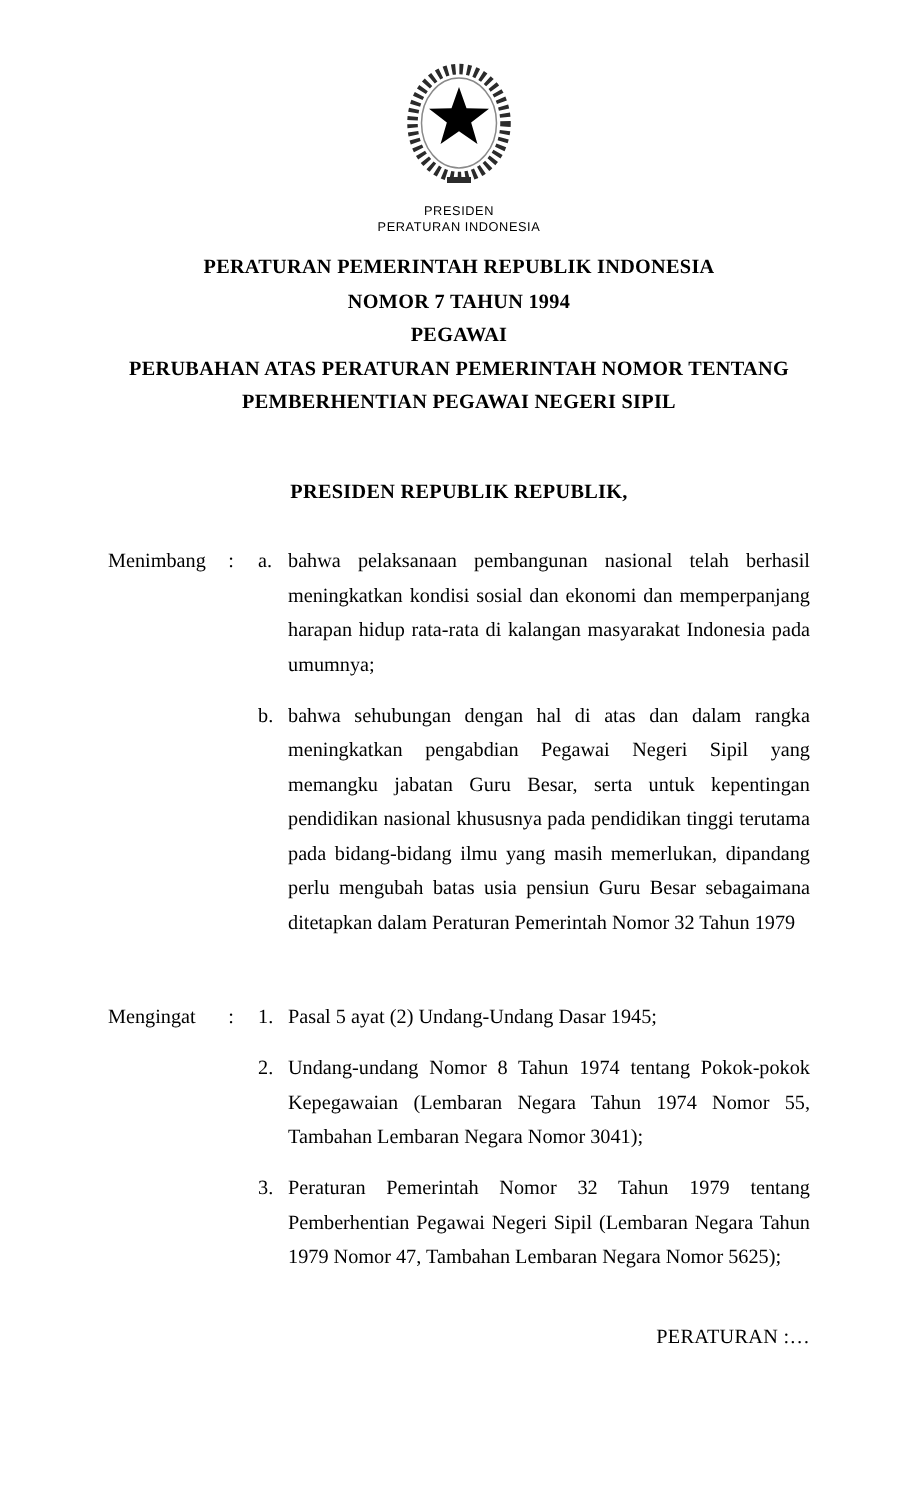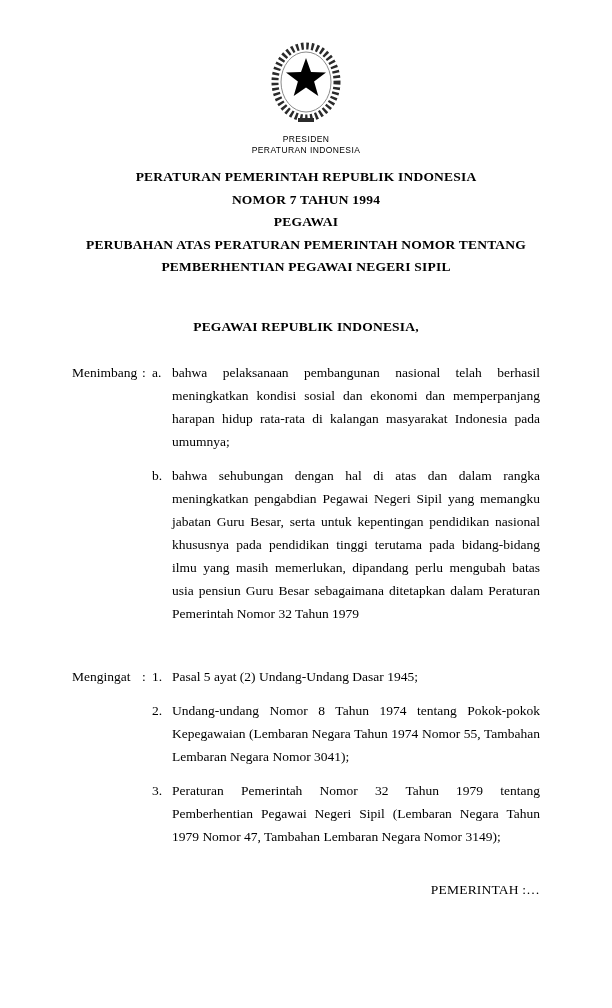--- a/index.html
+++ b/index.html
@@ -43,20 +43,21 @@
     font-weight: bold;
     font-size: 13.5px;
     letter-spacing: 0.2px;
   }
 
   
   .clause {
     display: flex;
     font-size: 13.5px;
     line-height: 23px;
+    gap: 10px;
   }
   .clause-menimbang { margin-top: 26px; }
   .clause-mengingat { margin-top: 40px; }
   .clause-label { width: 64px; flex: 0 0 64px; }
   .clause-sep   { width: 16px; flex: 0 0 16px; text-align: center; }
   .clause-items { flex: 1; }
   .clause-item  { display: flex; }
   .clause-item + .clause-item { margin-top: 11px; }
   .item-marker { width: 20px; flex: 0 0 20px; }
   .item-text   { flex: 1; text-align: justify; }
@@ -88,21 +89,21 @@
   </div>
 
   <div class="title-block">
     <div>PERATURAN PEMERINTAH REPUBLIK INDONESIA</div>
     <div>NOMOR 7 TAHUN 1994</div>
     <div>PEGAWAI</div>
     <div>PERUBAHAN ATAS PERATURAN PEMERINTAH NOMOR TENTANG</div>
     <div>PEMBERHENTIAN PEGAWAI NEGERI SIPIL</div>
   </div>
 
-  <div class="salutation">PEGAWAI REPUBLIK INDONESIA,</div>
+  <div class="salutation">PRESIDEN REPUBLIK REPUBLIK,</div>
 
   <div class="clause clause-menimbang">
     <div class="clause-label">Menimbang</div>
     <div class="clause-sep">:</div>
     <div class="clause-items">
       <div class="clause-item">
         <span class="item-marker">a.</span>
         <span class="item-text">bahwa pelaksanaan pembangunan nasional telah berhasil meningkatkan kondisi sosial dan ekonomi dan memperpanjang harapan hidup rata-rata di kalangan masyarakat Indonesia pada umumnya;</span>
       </div>
       <div class="clause-item">
@@ -119,20 +120,20 @@
       <div class="clause-item">
         <span class="item-marker">1.</span>
         <span class="item-text">Pasal 5 ayat (2) Undang-Undang Dasar 1945;</span>
       </div>
       <div class="clause-item">
         <span class="item-marker">2.</span>
         <span class="item-text">Undang-undang Nomor 8 Tahun 1974 tentang Pokok-pokok Kepegawaian (Lembaran Negara Tahun 1974 Nomor 55, Tambahan Lembaran Negara Nomor 3041);</span>
       </div>
       <div class="clause-item">
         <span class="item-marker">3.</span>
-        <span class="item-text">Peraturan Pemerintah Nomor 32 Tahun 1979 tentang Pemberhentian Pegawai Negeri Sipil (Lembaran Negara Tahun 1979 Nomor 47, Tambahan Lembaran Negara Nomor 3149);</span>
+        <span class="item-text">Peraturan Pemerintah Nomor 32 Tahun 1979 tentang Pemberhentian Pegawai Negeri Sipil (Lembaran Negara Tahun 1979 Nomor 47, Tambahan Lembaran Negara Nomor 5625);</span>
       </div>
     </div>
   </div>
 
-  <div class="continuation">PEMERINTAH :…</div>
+  <div class="continuation">PERATURAN :…</div>
 
 </div>
 
 </body></html>

